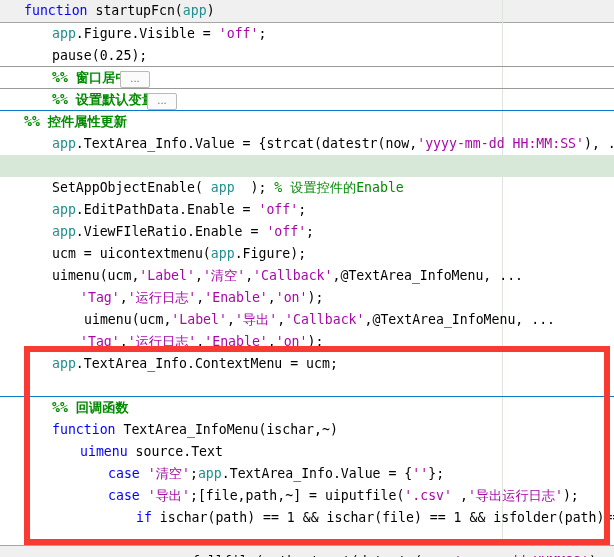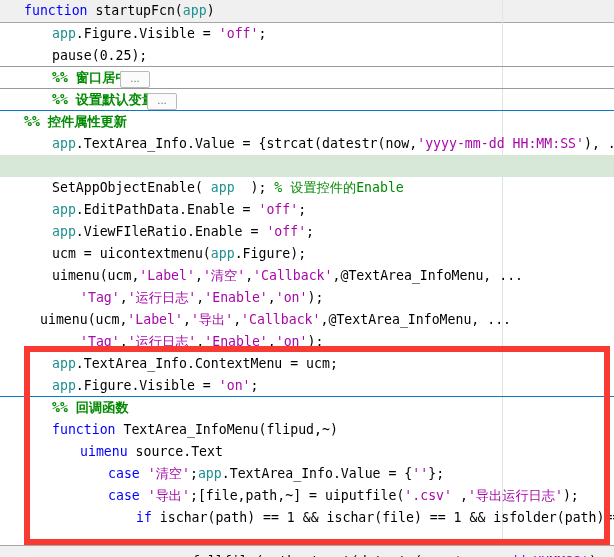--- a/index.html
+++ b/index.html
@@ -207,27 +207,26 @@
       <div class="line" style="top: 111px;"><span class="txt" style=""><span class="sec">%% 控件属性更新</span></span></div>
       <div class="line" style="top: 133px;"><span class="txt" style="padding-left: 52px;"><span class="prop">app</span><span class="plain">.TextArea_Info.Value = {strcat(datestr(now,</span><span class="str">'yyyy-mm-dd HH:MM:SS'</span><span class="plain">), ...</span></span></div>
       <div class="row-hl" style="top: 155px;"></div>
       <div class="line" style="top: 155px;"><span class="txt" style="padding-left: 80px;"><span class="plain">32,</span><span class="str">'程序加载完毕，请导入项目文件'</span><span class="plain">)};</span></span></div>
       <div class="line" style="top: 177px;"><span class="txt" style="padding-left: 52px;"><span class="plain">SetAppObjectEnable( </span><span class="prop">app</span><span class="plain">  ); </span><span class="cmt">% 设置控件的Enable</span></span></div>
       <div class="line" style="top: 199px;"><span class="txt" style="padding-left: 52px;"><span class="prop">app</span><span class="plain">.EditPathData.Enable = </span><span class="str">'off'</span><span class="plain">;</span></span></div>
       <div class="line" style="top: 221px;"><span class="txt" style="padding-left: 52px;"><span class="prop">app</span><span class="plain">.ViewFIleRatio.Enable = </span><span class="str">'off'</span><span class="plain">;</span></span></div>
       <div class="line" style="top: 243px;"><span class="txt" style="padding-left: 52px;"><span class="plain">ucm = uicontextmenu(</span><span class="prop">app</span><span class="plain">.Figure);</span></span></div>
       <div class="line" style="top: 265px;"><span class="txt" style="padding-left: 52px;"><span class="plain">uimenu(ucm,</span><span class="str">'Label'</span><span class="plain">,</span><span class="str">'清空'</span><span class="plain">,</span><span class="str">'Callback'</span><span class="plain">,@TextArea_InfoMenu, ...</span></span></div>
       <div class="line" style="top: 287px;"><span class="txt" style="padding-left: 80px;"><span class="str">'Tag'</span><span class="plain">,</span><span class="str">'运行日志'</span><span class="plain">,</span><span class="str">'Enable'</span><span class="plain">,</span><span class="str">'on'</span><span class="plain">);</span></span></div>
-      <div class="line" style="top: 309px;"><span class="txt" style="padding-left: 40px;"><span class="plain">uimenu(ucm,</span><span class="str">'Label'</span><span class="plain">,</span><span class="str">'导出'</span><span class="plain">,</span><span class="str">'Callback'</span><span class="plain">,@TextArea_InfoMenu, ...</span></span></div>
+      <div class="line" style="top: 309px;"><span class="txt" style="padding-left: 40px; margin-left: 44px;"><span class="plain">uimenu(ucm,</span><span class="str">'Label'</span><span class="plain">,</span><span class="str">'导出'</span><span class="plain">,</span><span class="str">'Callback'</span><span class="plain">,@TextArea_InfoMenu, ...</span></span></div>
       <div class="line" style="top: 331px;"><span class="txt" style="padding-left: 80px;"><span class="str">'Tag'</span><span class="plain">,</span><span class="str">'运行日志'</span><span class="plain">,</span><span class="str">'Enable'</span><span class="plain">,</span><span class="str">'on'</span><span class="plain">);</span></span></div>
       <div class="line" style="top: 353px;"><span class="txt" style="padding-left: 52px;"><span class="prop">app</span><span class="plain">.TextArea_Info.ContextMenu = ucm;</span></span></div>
-      <div class="line" style="top: 375px;"><span class="txt" style="padding-left: 52px;"><span class="prop">app</span><span class="plain">.Figure.Visible = </span><span class="str">'on'</span><span class="plain">;</span></span></div>
       <div class="sec-rule active" style="top: 396px;"></div>
       <div class="line" style="top: 397px;"><span class="txt" style="padding-left: 52px;"><span class="sec">%% 回调函数</span></span></div>
-      <div class="line" style="top: 419px;"><span class="txt" style="padding-left: 52px;"><span class="kw">function </span><span class="plain">TextArea_InfoMenu(flipud,~)</span></span></div>
+      <div class="line" style="top: 419px;"><span class="txt" style="padding-left: 52px;"><span class="kw">function </span><span class="plain">TextArea_InfoMenu(ischar,~)</span></span></div>
       <div class="line" style="top: 441px;"><span class="txt" style="padding-left: 80px;"><span class="kw">uimenu </span><span class="plain">source.Text</span></span></div>
       <div class="line" style="top: 463px;"><span class="txt" style="padding-left: 108px;"><span class="kw">case </span><span class="str">'清空'</span><span class="plain">;</span><span class="prop">app</span><span class="plain">.TextArea_Info.Value = {</span><span class="str">''</span><span class="plain">};</span></span></div>
       <div class="line" style="top: 485px;"><span class="txt" style="padding-left: 108px;"><span class="kw">case </span><span class="str">'导出'</span><span class="plain">;[file,path,~] = uiputfile(</span><span class="str">'.csv'</span><span class="plain"> ,</span><span class="str">'导出运行日志'</span><span class="plain">);</span></span></div>
       <div class="line" style="top: 507px;"><span class="txt" style="padding-left: 136px;"><span class="kw">if </span><span class="plain">ischar(path) == 1 &amp;&amp; ischar(file) == 1 &amp;&amp; isfolder(path)==1</span></span></div>
       <div class="line" style="top: 551px;"><span class="txt" style="padding-left: 192px;"><span class="plain">fullfile(path,strcat(datestr(now,</span><span class="str">'yyyymmdd HHMMSS'</span><span class="plain">),...</span></span></div>
     </div>
 
   <div class="band-bottom-border"></div>
   <div class="band-bottom"></div>
 

